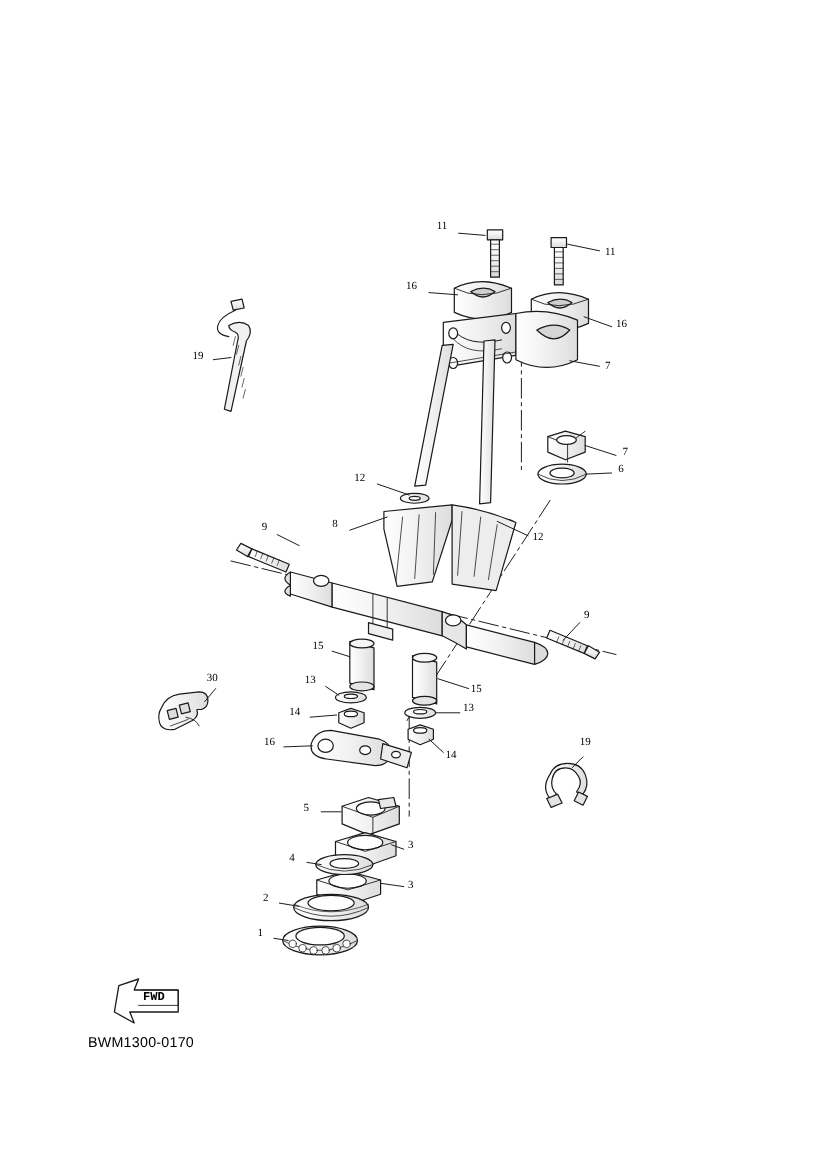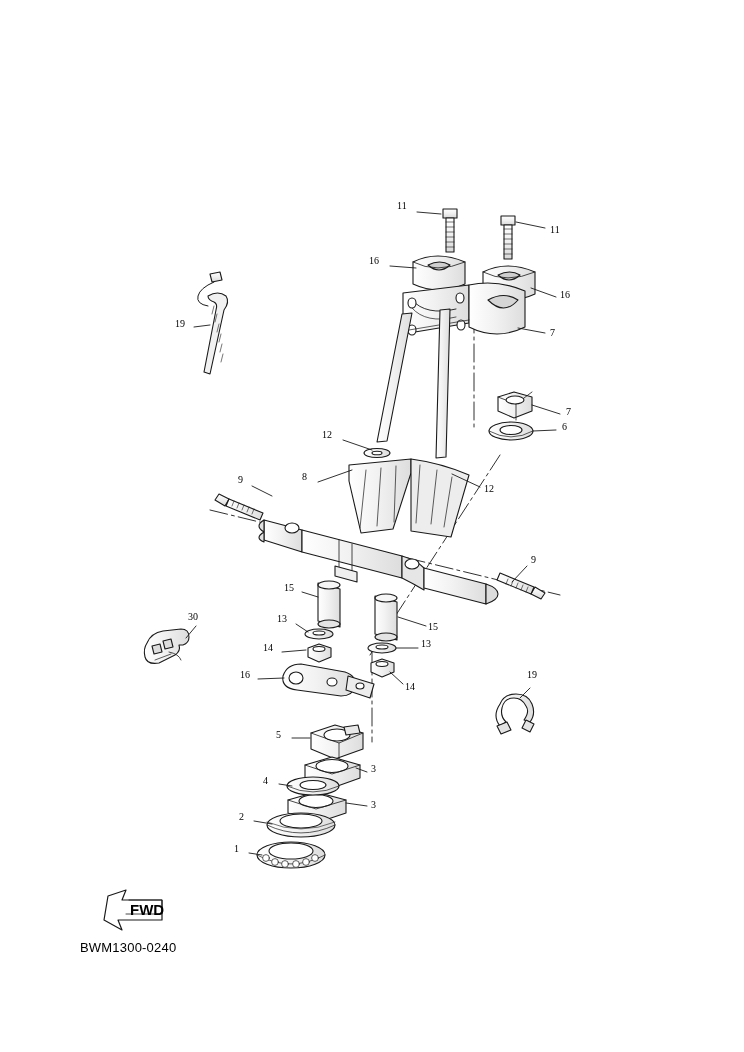--- a/index.html
+++ b/index.html
@@ -38,23 +38,23 @@
   .partcode {
     position: absolute;
     font-size: 13px;
     letter-spacing: 0.2px;
     font-family: "Liberation Sans", sans-serif;
     color: #000;
     white-space: nowrap;
   }
   .fwdtext {
     position: absolute;
-    font-size: 15px;
+    font-size: 11px;
     font-weight: bold;
-    font-family: Liberation Sans, sans-serif;
+    font-family: Liberation Mono, monospace;
     color: #000;
     white-space: nowrap;
   }
 </style>
 </head>
 <body>
 
 <div id="sheet">
 
   <svg class="diagram" viewBox="0 0 744 1052">
@@ -343,15 +343,15 @@
   <div class="lbl" style="left:284px; top:583px;">15</div>
   <div class="lbl" style="left:428px; top:622px;">15</div>
   <div class="lbl" style="left:369px; top:256px;">16</div>
   <div class="lbl" style="left:560px; top:290px;">16</div>
   <div class="lbl" style="left:240px; top:670px;">16</div>
   <div class="lbl" style="left:527px; top:670px;">19</div>
   <div class="lbl" style="left:175px; top:319px;">19</div>
   <div class="lbl" style="left:188px; top:612px;">30</div>
 
   <div class="fwdtext" style="left:130px; top:901px;">FWD</div>
-  <div class="partcode" style="left:80px; top:940px;">BWM1300-0240</div>
+  <div class="partcode" style="left:80px; top:940px;">BWM1300-0170</div>
 
 </div>
 
 </body></html>

